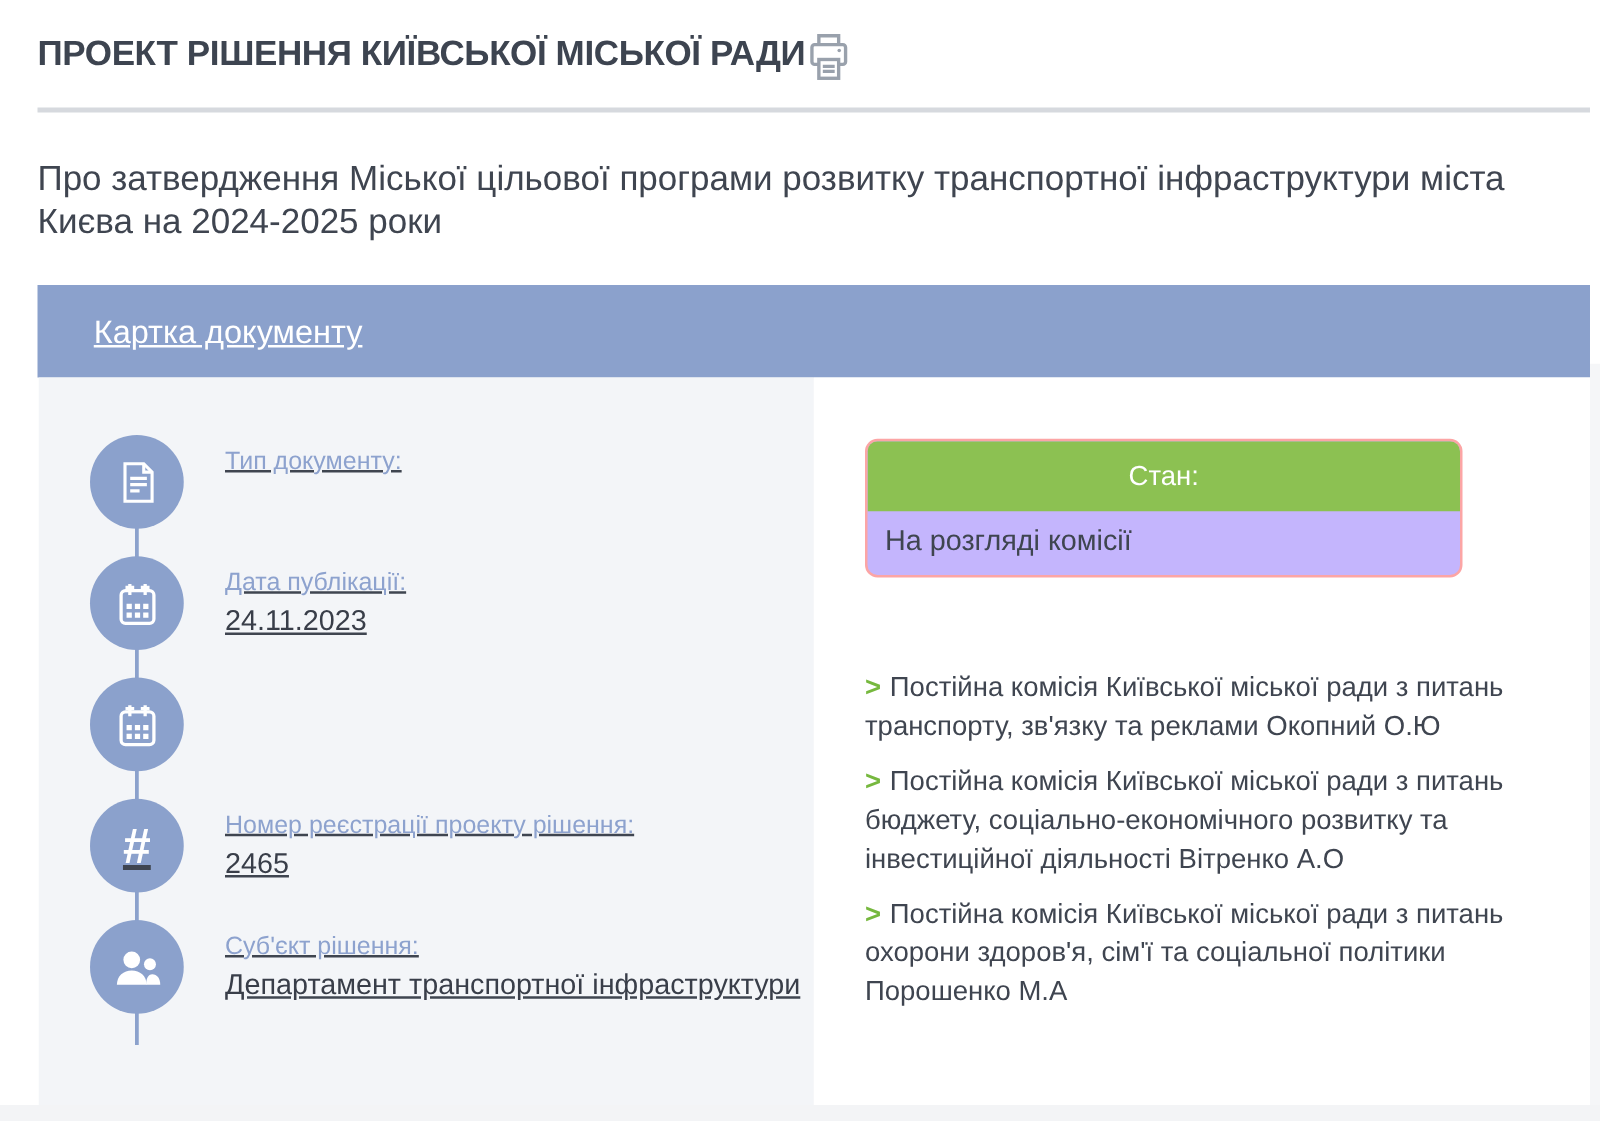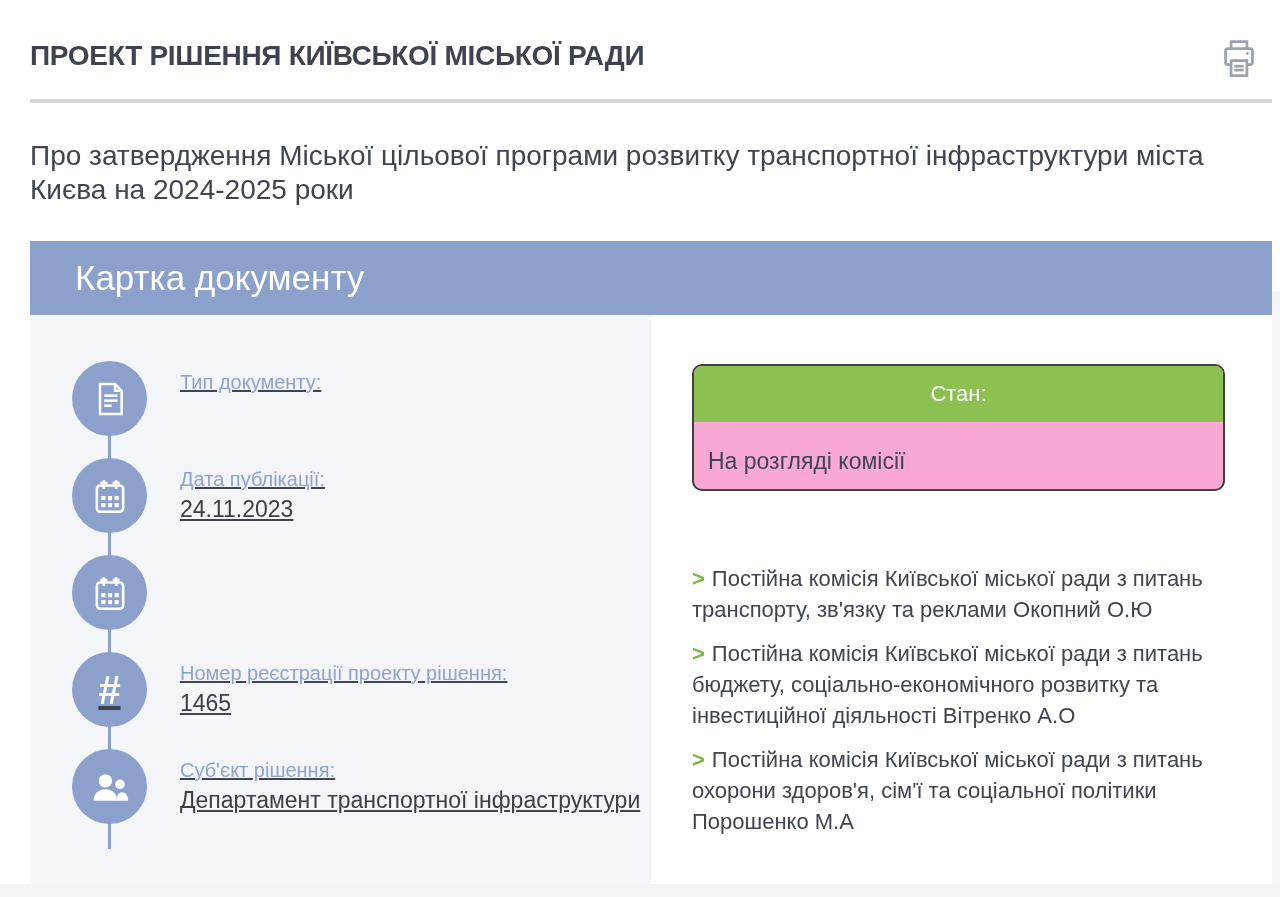--- a/index.html
+++ b/index.html
@@ -5,40 +5,40 @@
   * { box-sizing: border-box; }
   html,body { margin:0; padding:0; }
   body {
     width:1280px; height:897px; position:relative;
     background:#ffffff;
     font-family:"Liberation Sans", sans-serif;
     color:#3f4550;
     overflow:hidden;
   }
   .header-row {
-    display:flex; justify-content:space-between; align-items:flex-start;
+    display:flex; align-items:flex-start;
     padding:26px 22px 0 30px;
-    margin-top:13px;
   }
   .page-title {
     margin:0; font-size:28px; font-weight:bold; color:#3d4450;
     letter-spacing:-0.3px; line-height:34px;
   }
   .print-btn { margin-top:-2px; cursor:pointer; background:none; border:none; padding:0; }
   .title-rule {
     height:4px; background:#d6d9de; margin:15px 8px 0 30px;
   }
   .doc-subject {
     margin:36px 30px 0 30px; max-width:1232px;
     font-size:28px; line-height:34px; color:#3f4550;
   }
   .card-header {
     margin:34px 8px 0 30px; height:74px; line-height:74px;
-    background:#8ba1cc; color:#ffffff; font-size:35px;
+    background:#8ba1cc; color:#ffffff; font-size:26px;
     padding-left:45px;
+    text-decoration:underline;
   }
   .card-body {
     display:flex; margin:0 8px 0 31px; min-height:594px;
   }
   .left-panel {
     width:620px; flex:0 0 620px; background:#f3f5f8;
     padding:46px 0 0 41px; position:relative;
   }
   .timeline { position:relative; }
   .timeline::before {
@@ -53,30 +53,30 @@
     position:relative; z-index:1;
   }
   .hash-glyph { color:#ffffff; font-size:40px; font-weight:bold; line-height:1; }
   .tl-text { margin-left:33px; padding-top:8px; }
   .tl-label { font-size:20px; line-height:27px; color:#8da2ce; }
   .tl-value { font-size:23px; line-height:31px; color:#393e49; white-space:nowrap; margin-top:1px; }
   .right-panel {
     flex:1; background:#ffffff; padding:49px 47px 0 41px;
   }
   .status-box {
-    width:533px; border:2px solid #404040; border-radius:10px;
-    overflow:hidden; background:#f9a8d4;
+    width:478px; border:2px solid #fca5a5; border-radius:10px;
+    overflow:hidden; background:#c4b5fd;
   }
   .status-header {
     background:#8cc152; color:#ffffff; font-size:22px;
     height:56px; line-height:56px; text-align:center;
   }
   .status-value {
     font-size:23px; line-height:30px; color:#3f4550;
-    padding:24px 14px 13px 14px;
+    padding:8px 14px 13px 14px;
   }
   .commissions { width:533px; margin-top:72px; }
   .commission {
     margin:0 0 13px 0; font-size:22px; line-height:31px; color:#3f4550;
   }
   .commission .bullet {
     color:#76b83e; font-weight:bold; margin-right:7px; font-size:22px;
   }
   .right-strip {
     position:absolute; top:291px; right:0; bottom:0; width:8px; background:#f5f6f8;
@@ -173,21 +173,21 @@
           </svg>
         </div>
       </div>
 
       <div class="tl-item">
         <div class="tl-icon">
           <span class="hash-glyph">#</span>
         </div>
         <div class="tl-text">
           <div class="tl-label">Номер реєстрації проекту рішення:</div>
-          <div class="tl-value">1465</div>
+          <div class="tl-value">2465</div>
         </div>
       </div>
 
       <div class="tl-item">
         <div class="tl-icon">
           <svg width="46" height="46" viewBox="0 0 24 24" fill="#ffffff">
             <circle cx="9.6" cy="8.8" r="3.5"></circle>
             <path d="M3.4 19.2 c0-3.8 2.8-6 6.2-6 s6.2 2.2 6.2 6 z"></path>
             <circle cx="17.2" cy="10.6" r="2.5"></circle>
             <path d="M15.6 19.2 c0-2.6 0.8-4.4 2.6-4.4 1.9 0 3.3 1.7 3.3 4.4 z"></path>

